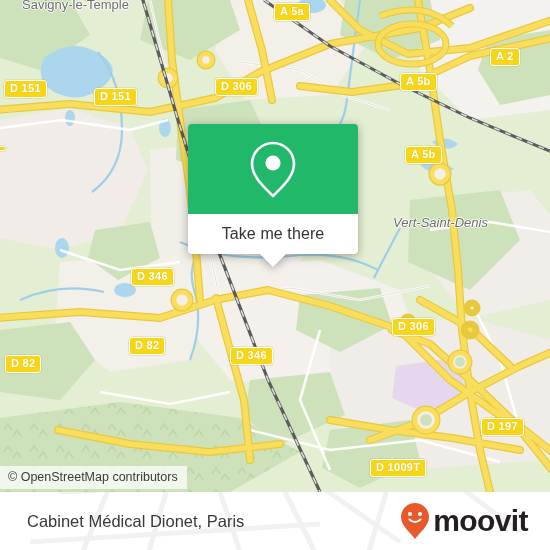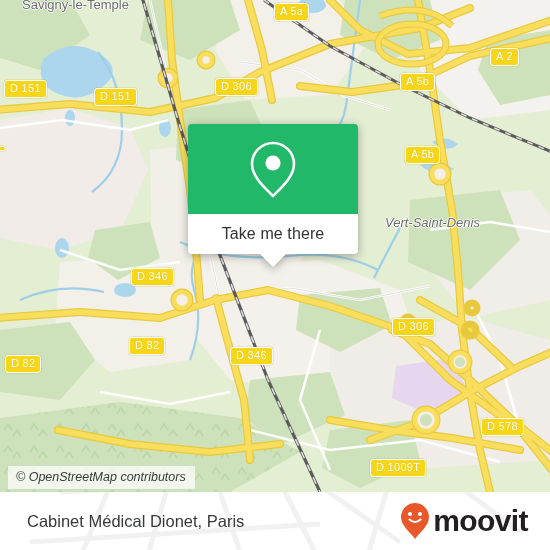--- a/index.html
+++ b/index.html
@@ -15,21 +15,21 @@
   #map svg{position:absolute;left:0;top:0;}
 
   
   .shield{
     position:absolute;
     background:#f7d618;
     border:1.6px solid #ffffff;
     border-radius:3px;
     color:#ffffff;
     font-size:11px;
-    font-weight:normal;
+    font-weight:bold;
     letter-spacing:.3px;
     padding:1px 5px 2px 5px;
     white-space:nowrap;
     line-height:13px;
     text-shadow:0 0 1px rgba(120,100,0,.25);
     box-shadow:0 0 0 .5px rgba(190,160,0,.35);
   }
 
   
   .place{
@@ -38,28 +38,27 @@
     font-size:13px;
     white-space:nowrap;
     text-shadow:
       1px 0 0 rgba(255,255,255,.85),-1px 0 0 rgba(255,255,255,.85),
       0 1px 0 rgba(255,255,255,.85),0 -1px 0 rgba(255,255,255,.85);
   }
   .place.italic{font-style:italic;}
 
   
   #attribution{
-    position:absolute;left:8px;top:466px;
+    position:absolute;left:0;top:466px;
     background:rgba(255,255,255,.72);
     color:#3a3a3a;
     font-size:12.5px;
     padding:4px 9px 4px 8px;
     line-height:15px;
     white-space:nowrap;
-    font-style:italic;
   }
 
   
   #popup{
     position:absolute;left:188px;top:124px;width:170px;
     filter:drop-shadow(0 2px 5px rgba(0,0,0,.32));
   }
   #popup-head{
     background:#21b86a;
     height:90px;
@@ -253,36 +252,36 @@
 
       <g>
         <path d="M140 -10 L178 120 L218 250 L268 380 L320 492" stroke="#5b5b5b" stroke-width="3.2" fill="none"></path>
         <path d="M140 -10 L178 120 L218 250 L268 380 L320 492" stroke="#dddddd" stroke-width="1.6" fill="none" stroke-dasharray="7 7"></path>
         <path d="M264 0 L330 46 L400 84 L470 118 L552 152" stroke="#5b5b5b" stroke-width="3" fill="none"></path>
         <path d="M264 0 L330 46 L400 84 L470 118 L552 152" stroke="#dddddd" stroke-width="1.5" fill="none" stroke-dasharray="6 6"></path>
       </g>
     </svg>
 
     <div class="place" style="left:22px;top:-3px;">Savigny-le-Temple</div>
-    <div class="place italic" style="left:385px;top:215px;">Vert-Saint-Denis</div>
+    <div class="place italic" style="left:393px;top:215px;">Vert-Saint-Denis</div>
 
     <div class="shield" style="left:4px;top:80px;">D 151</div>
     <div class="shield" style="left:94px;top:88px;">D 151</div>
     <div class="shield" style="left:215px;top:78px;">D 306</div>
     <div class="shield" style="left:274px;top:3px;">A 5a</div>
     <div class="shield" style="left:400px;top:73px;">A 5b</div>
     <div class="shield" style="left:490px;top:48px;">A 2</div>
     <div class="shield" style="left:405px;top:146px;">A 5b</div>
     <div class="shield" style="left:131px;top:268px;">D 346</div>
     <div class="shield" style="left:129px;top:337px;">D 82</div>
     <div class="shield" style="left:5px;top:355px;">D 82</div>
     <div class="shield" style="left:230px;top:347px;">D 346</div>
     <div class="shield" style="left:392px;top:318px;">D 306</div>
     <div class="shield" style="left:370px;top:422px;margin-top:37px;">D 1009T</div>
-    <div class="shield" style="left:481px;top:418px;">D 578</div>
+    <div class="shield" style="left:481px;top:418px;">D 197</div>
 
     <div class="shield" style="left:-22px;top:146px;width:22px;padding:1px 2px 2px 2px;"></div>
 
     <div id="attribution">© OpenStreetMap contributors</div>
   </div>
 
   <div id="popup">
     <div id="popup-head">
       <svg width="56" height="62" viewBox="0 0 56 62">
         <path d="M28 5 C16.4 5 7 14.4 7 26 C7 39 20 50 28 58 C36 50 49 39 49 26 C49 14.4 39.6 5 28 5 Z" fill="none" stroke="#ffffff" stroke-width="2.6" stroke-linejoin="round"></path>

